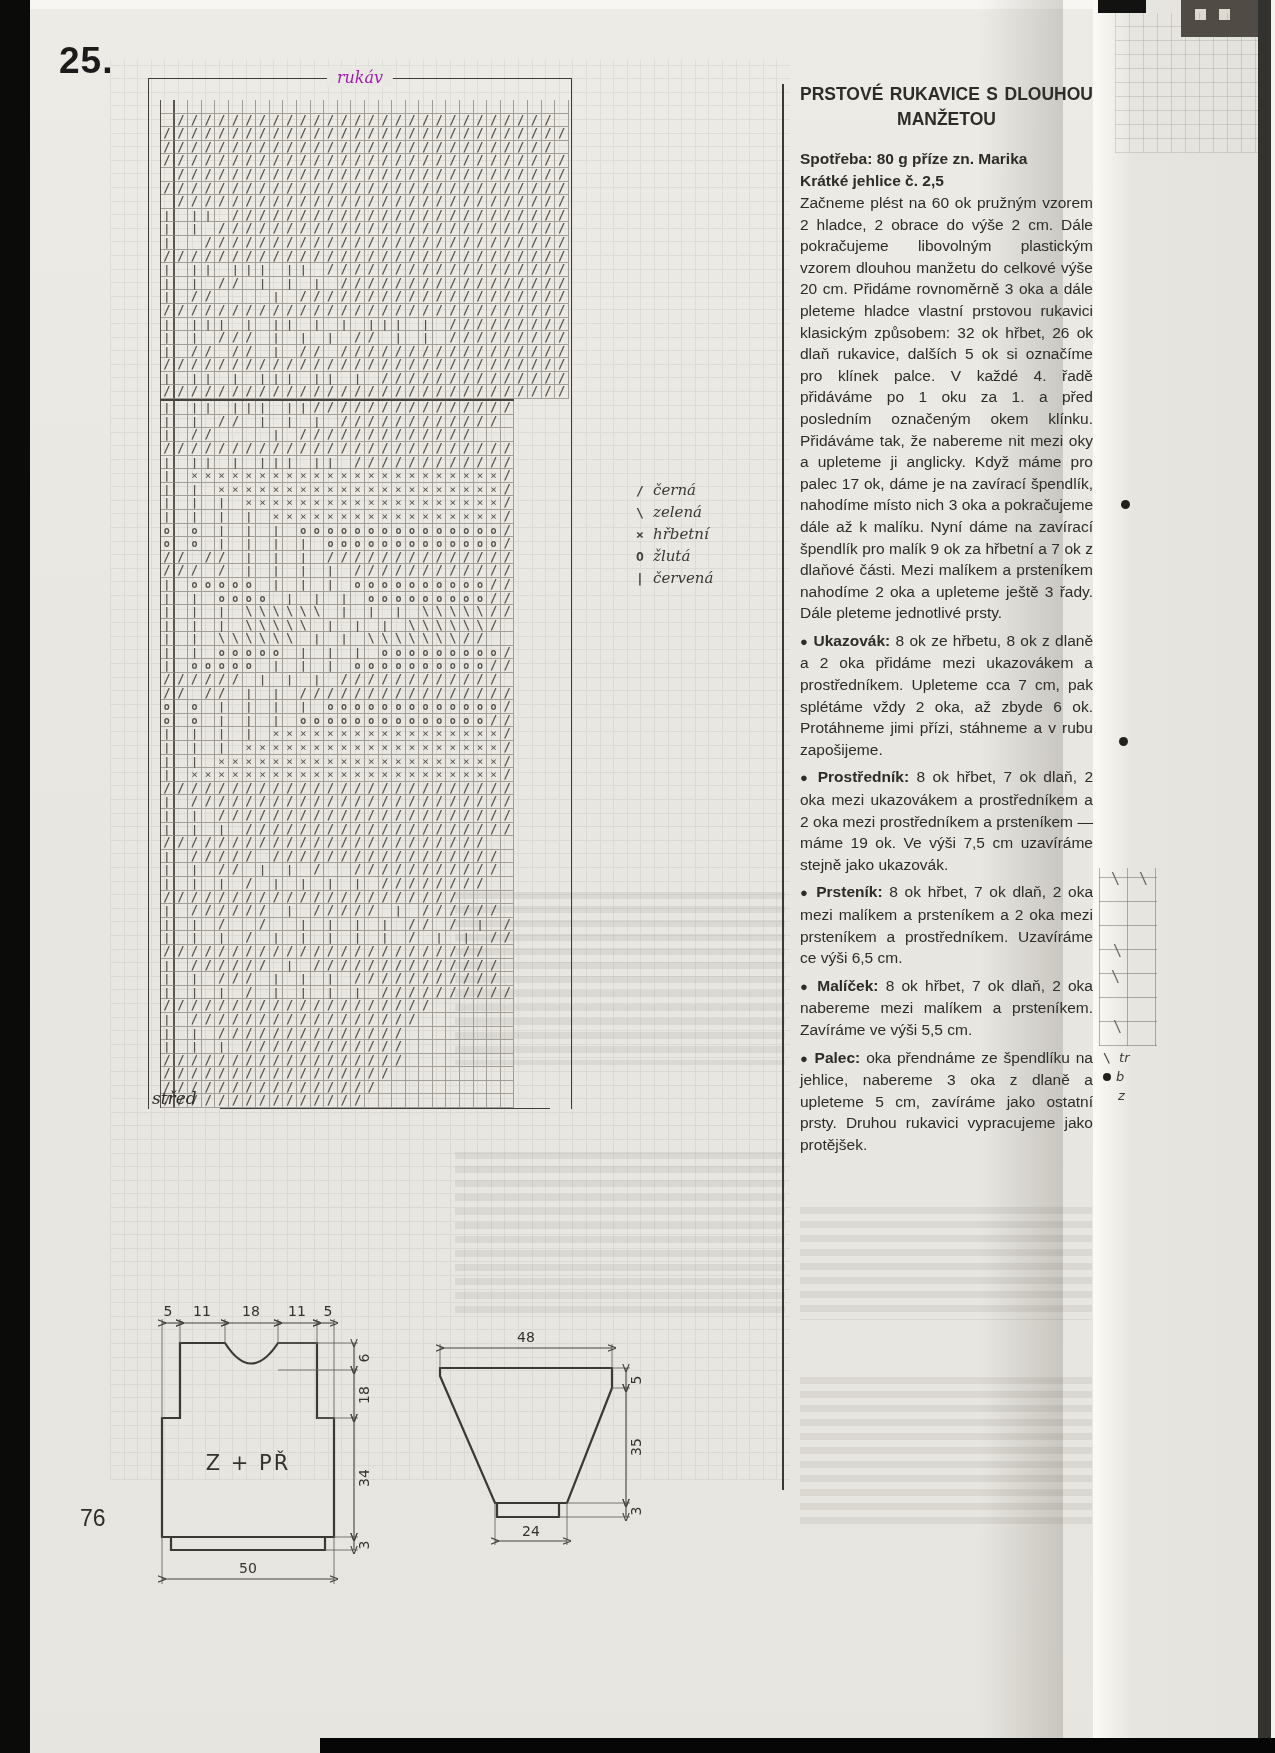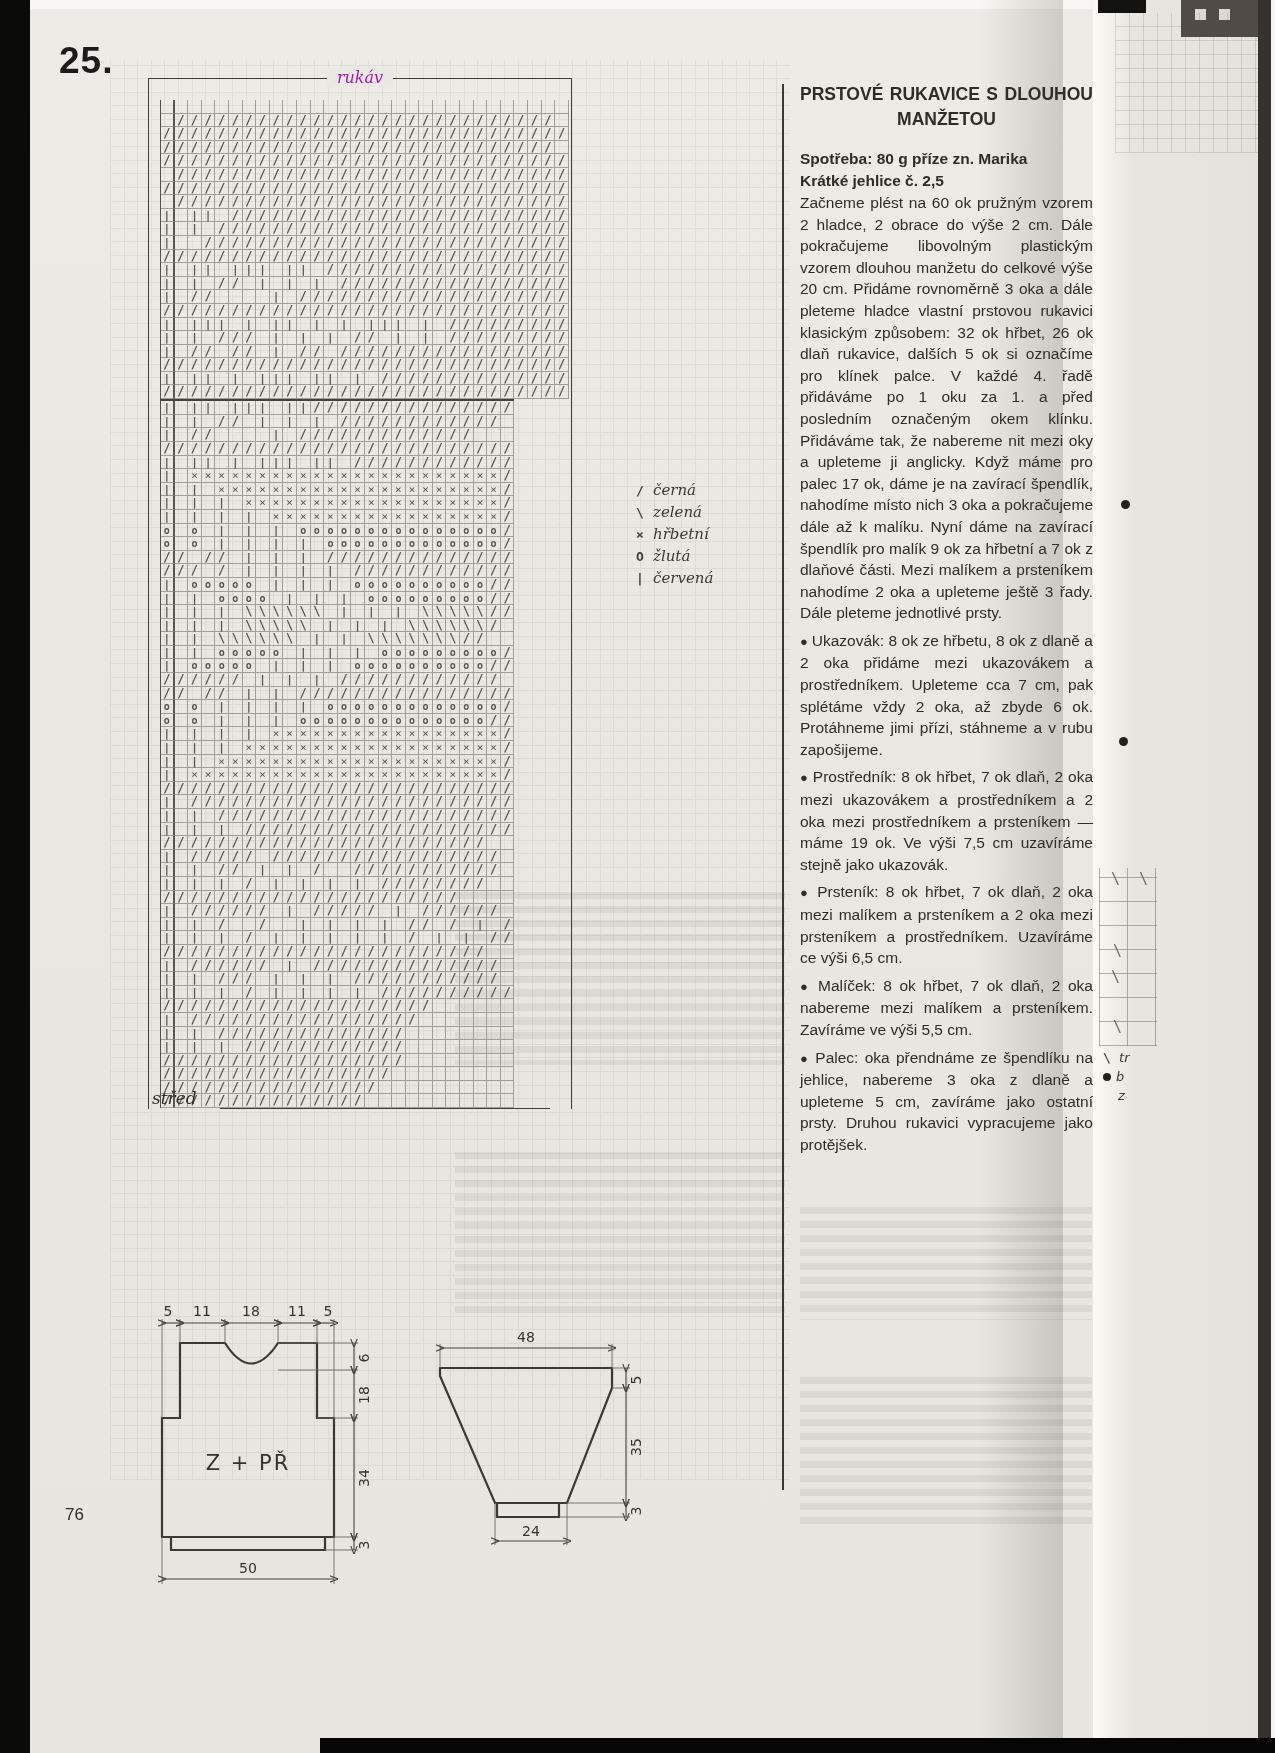--- a/index.html
+++ b/index.html
@@ -34,21 +34,21 @@
   .next-diag{position:absolute;left:6px;top:868px;width:58px;height:178px;opacity:.8;
     background:
       repeating-linear-gradient(0deg,rgba(90,85,75,.55) 0 1px,transparent 1px 24px),
       repeating-linear-gradient(90deg,rgba(90,85,75,.55) 0 1px,transparent 1px 28px);}
   .next-diag span{position:absolute;font:15px "DejaVu Sans Mono",monospace;color:#4c4a45;}
   .next-legend{position:absolute;left:10px;top:1048px;width:60px;color:#3c3a35;
     font:italic 13px/19px "DejaVu Sans",sans-serif;white-space:nowrap;overflow:hidden;}
   .next-legend .dot{display:inline-block;width:8px;height:8px;border-radius:50%;background:#23211e;margin-right:5px;}
   
   .item-no{position:absolute;left:29px;top:40px;font-size:37px;font-weight:bold;color:#1c1b19;letter-spacing:1px;}
-  .page-no{position:absolute;left:35px;top:1505px;font-size:17px;color:#2e2c29;}
+  .page-no{position:absolute;left:50px;top:1505px;font-size:23px;color:#2e2c29;}
   
   .ghost-grid{position:absolute;opacity:.09;pointer-events:none;
     background:
       repeating-linear-gradient(0deg,#6a655b 0 1px,transparent 1px 13.6px),
       repeating-linear-gradient(90deg,#6a655b 0 1px,transparent 1px 13.6px);}
   .ghost-par{position:absolute;opacity:.13;filter:blur(.7px);pointer-events:none;
     background:repeating-linear-gradient(180deg,transparent 0 7px,rgba(80,75,65,.65) 7px 14px);}
   
   .chart-frame{position:absolute;left:118px;top:78px;width:422px;height:1030px;
     border:1.6px solid #3f3d38;border-bottom:none;}
@@ -79,21 +79,21 @@
   .schem svg .ext{fill:none;stroke:#6a665e;stroke-width:.9;}
   .schem svg .big{font-size:21px;letter-spacing:2px;}
   
   .article{position:absolute;left:770px;top:82px;width:293px;color:#2e2c28;}
   .rule-v{position:absolute;left:752px;top:84px;width:2px;height:1406px;background:#3a3833;}
   .art-title{font-size:17.5px;font-weight:bold;line-height:25px;text-align:justify;text-align-last:justify;}
   .art-title2{font-size:17.5px;font-weight:bold;line-height:25px;text-align:center;margin-bottom:16px;}
   .art-bold{font-size:15.5px;font-weight:bold;line-height:22px;}
   .art-par{font-size:15.5px;line-height:21.6px;text-align:justify;margin:0;}
   .art-par .bullet{font-size:13px;}
-  .art-par b{font-weight:normal;}
+  .art-par b{font-weight:bold;}
   .mt6{margin-top:6px;}
 </style>
 </head>
 <body>
 
 <div class="page-main">
 
   <div class="item-no">25.</div>
 
   <div class="ghost-grid" style="left:80px;top:60px;width:680px;height:1420px;"></div>

